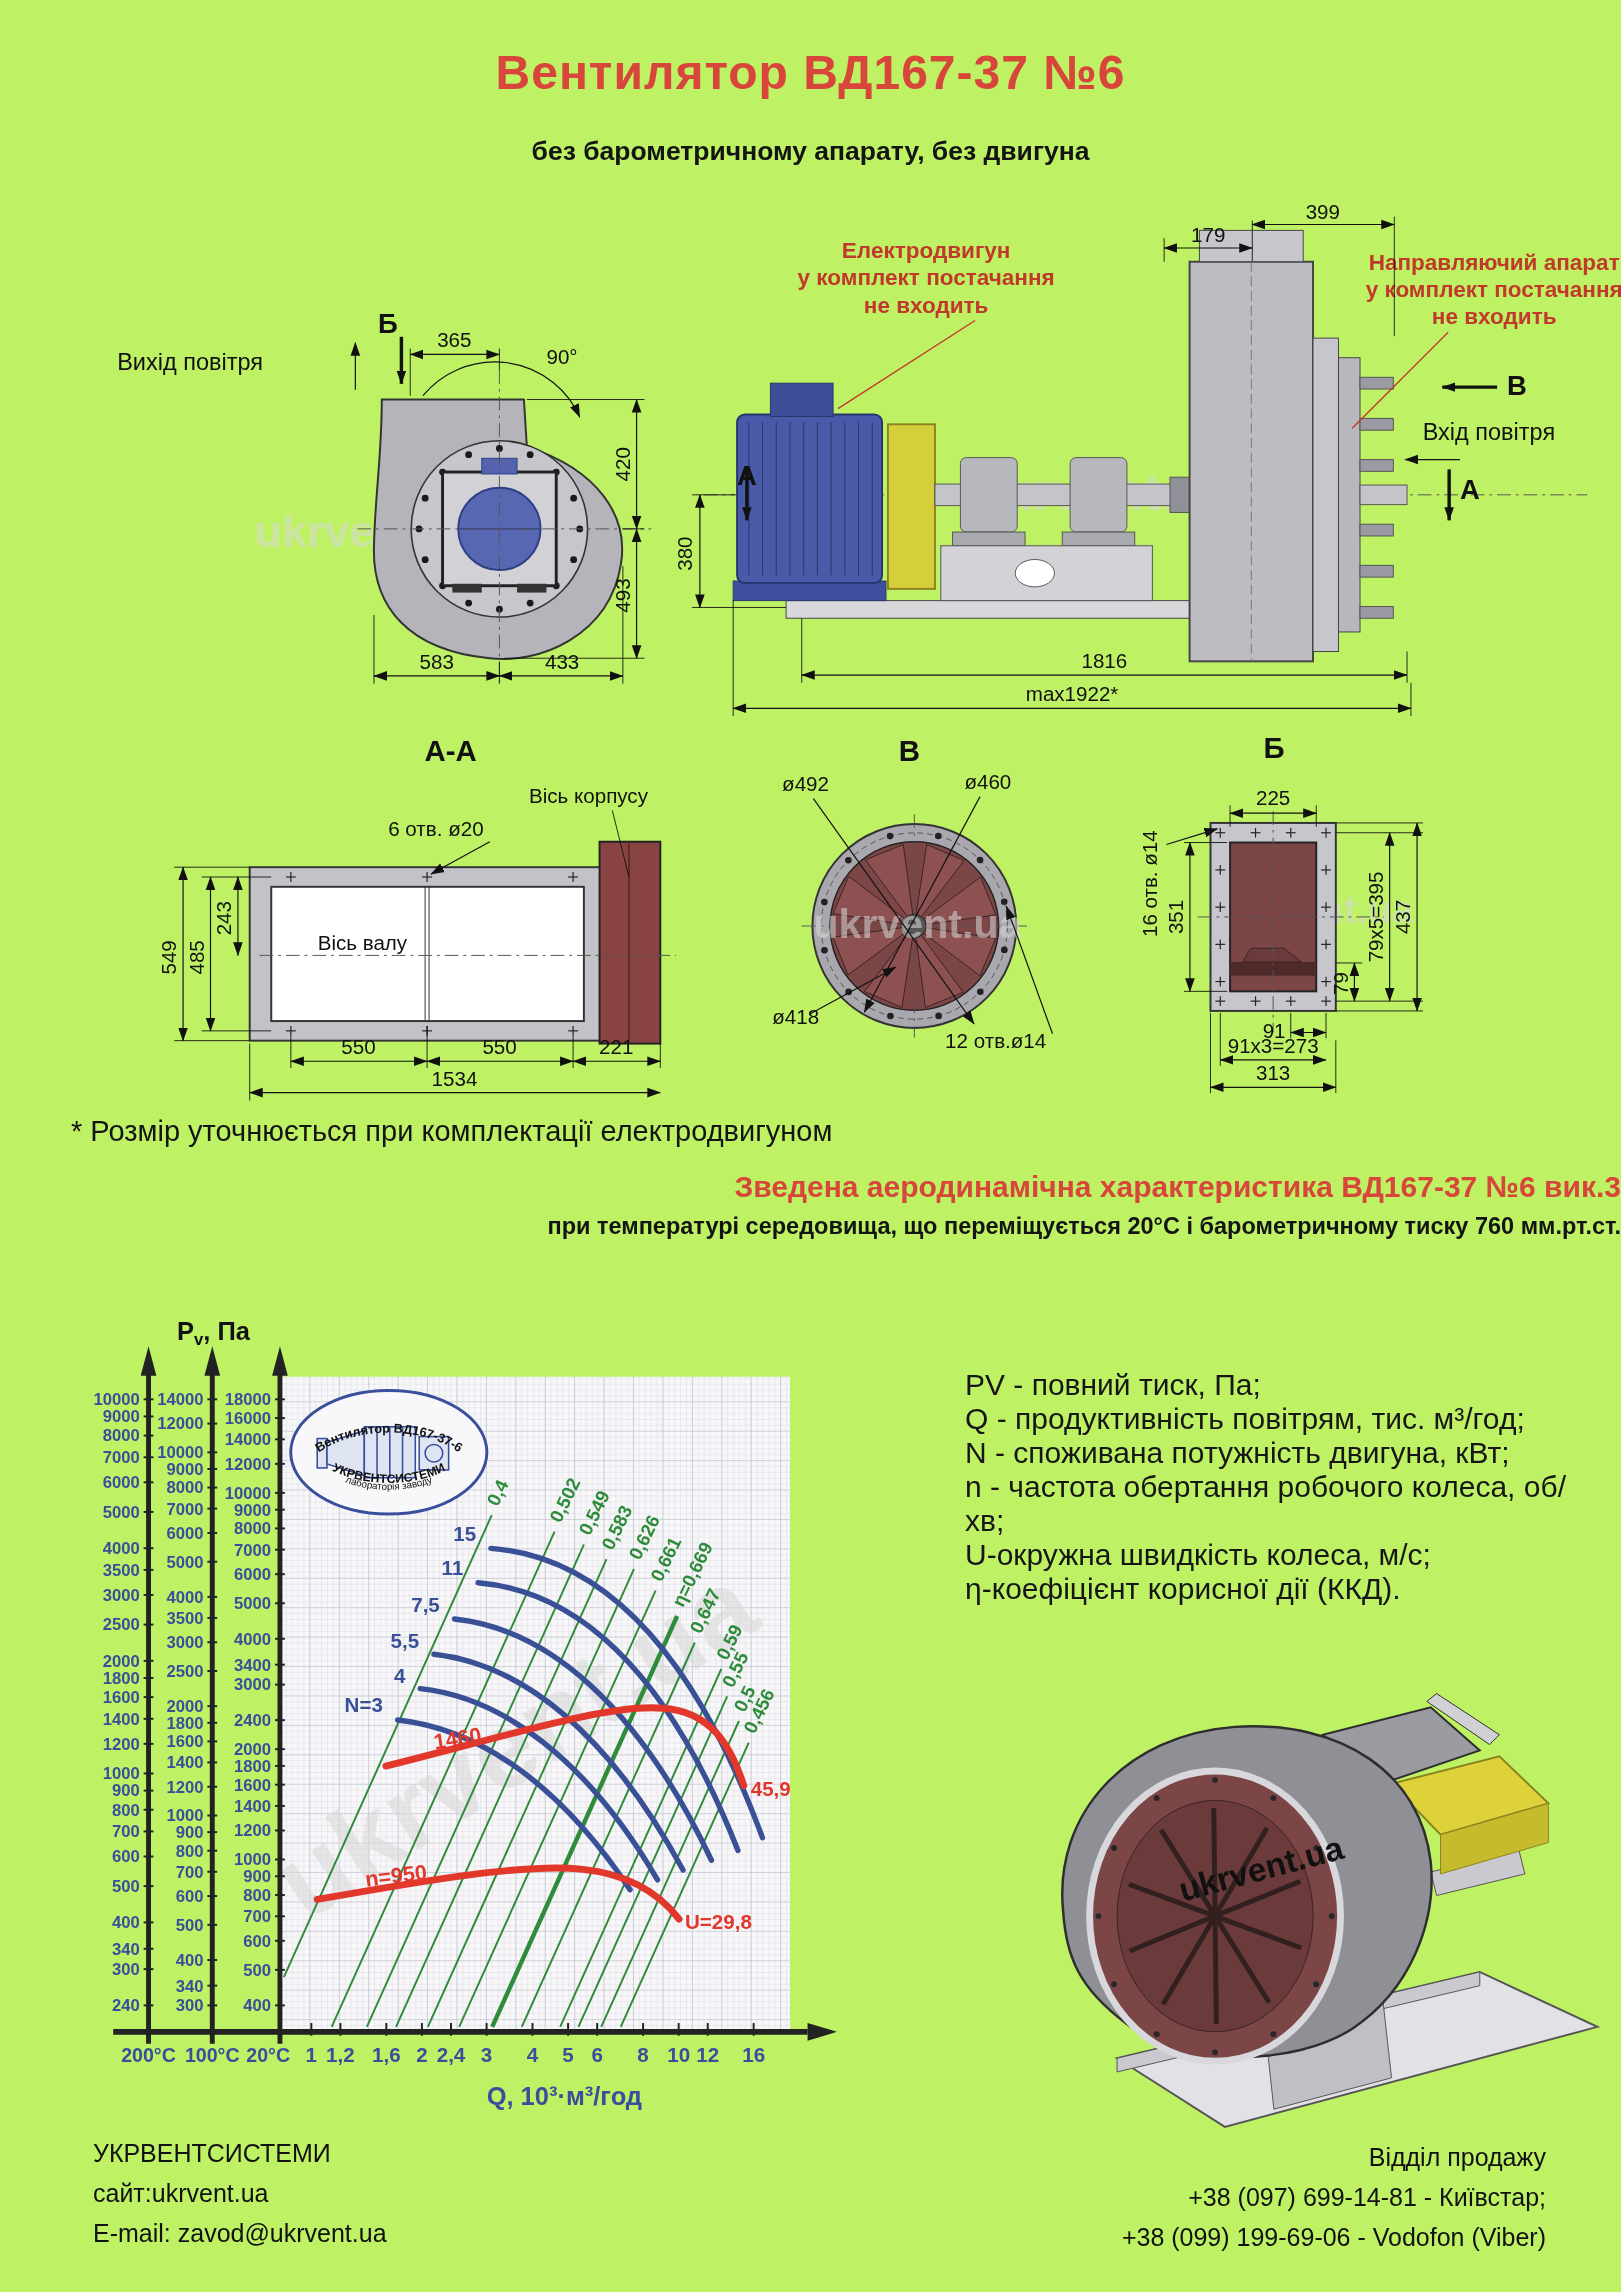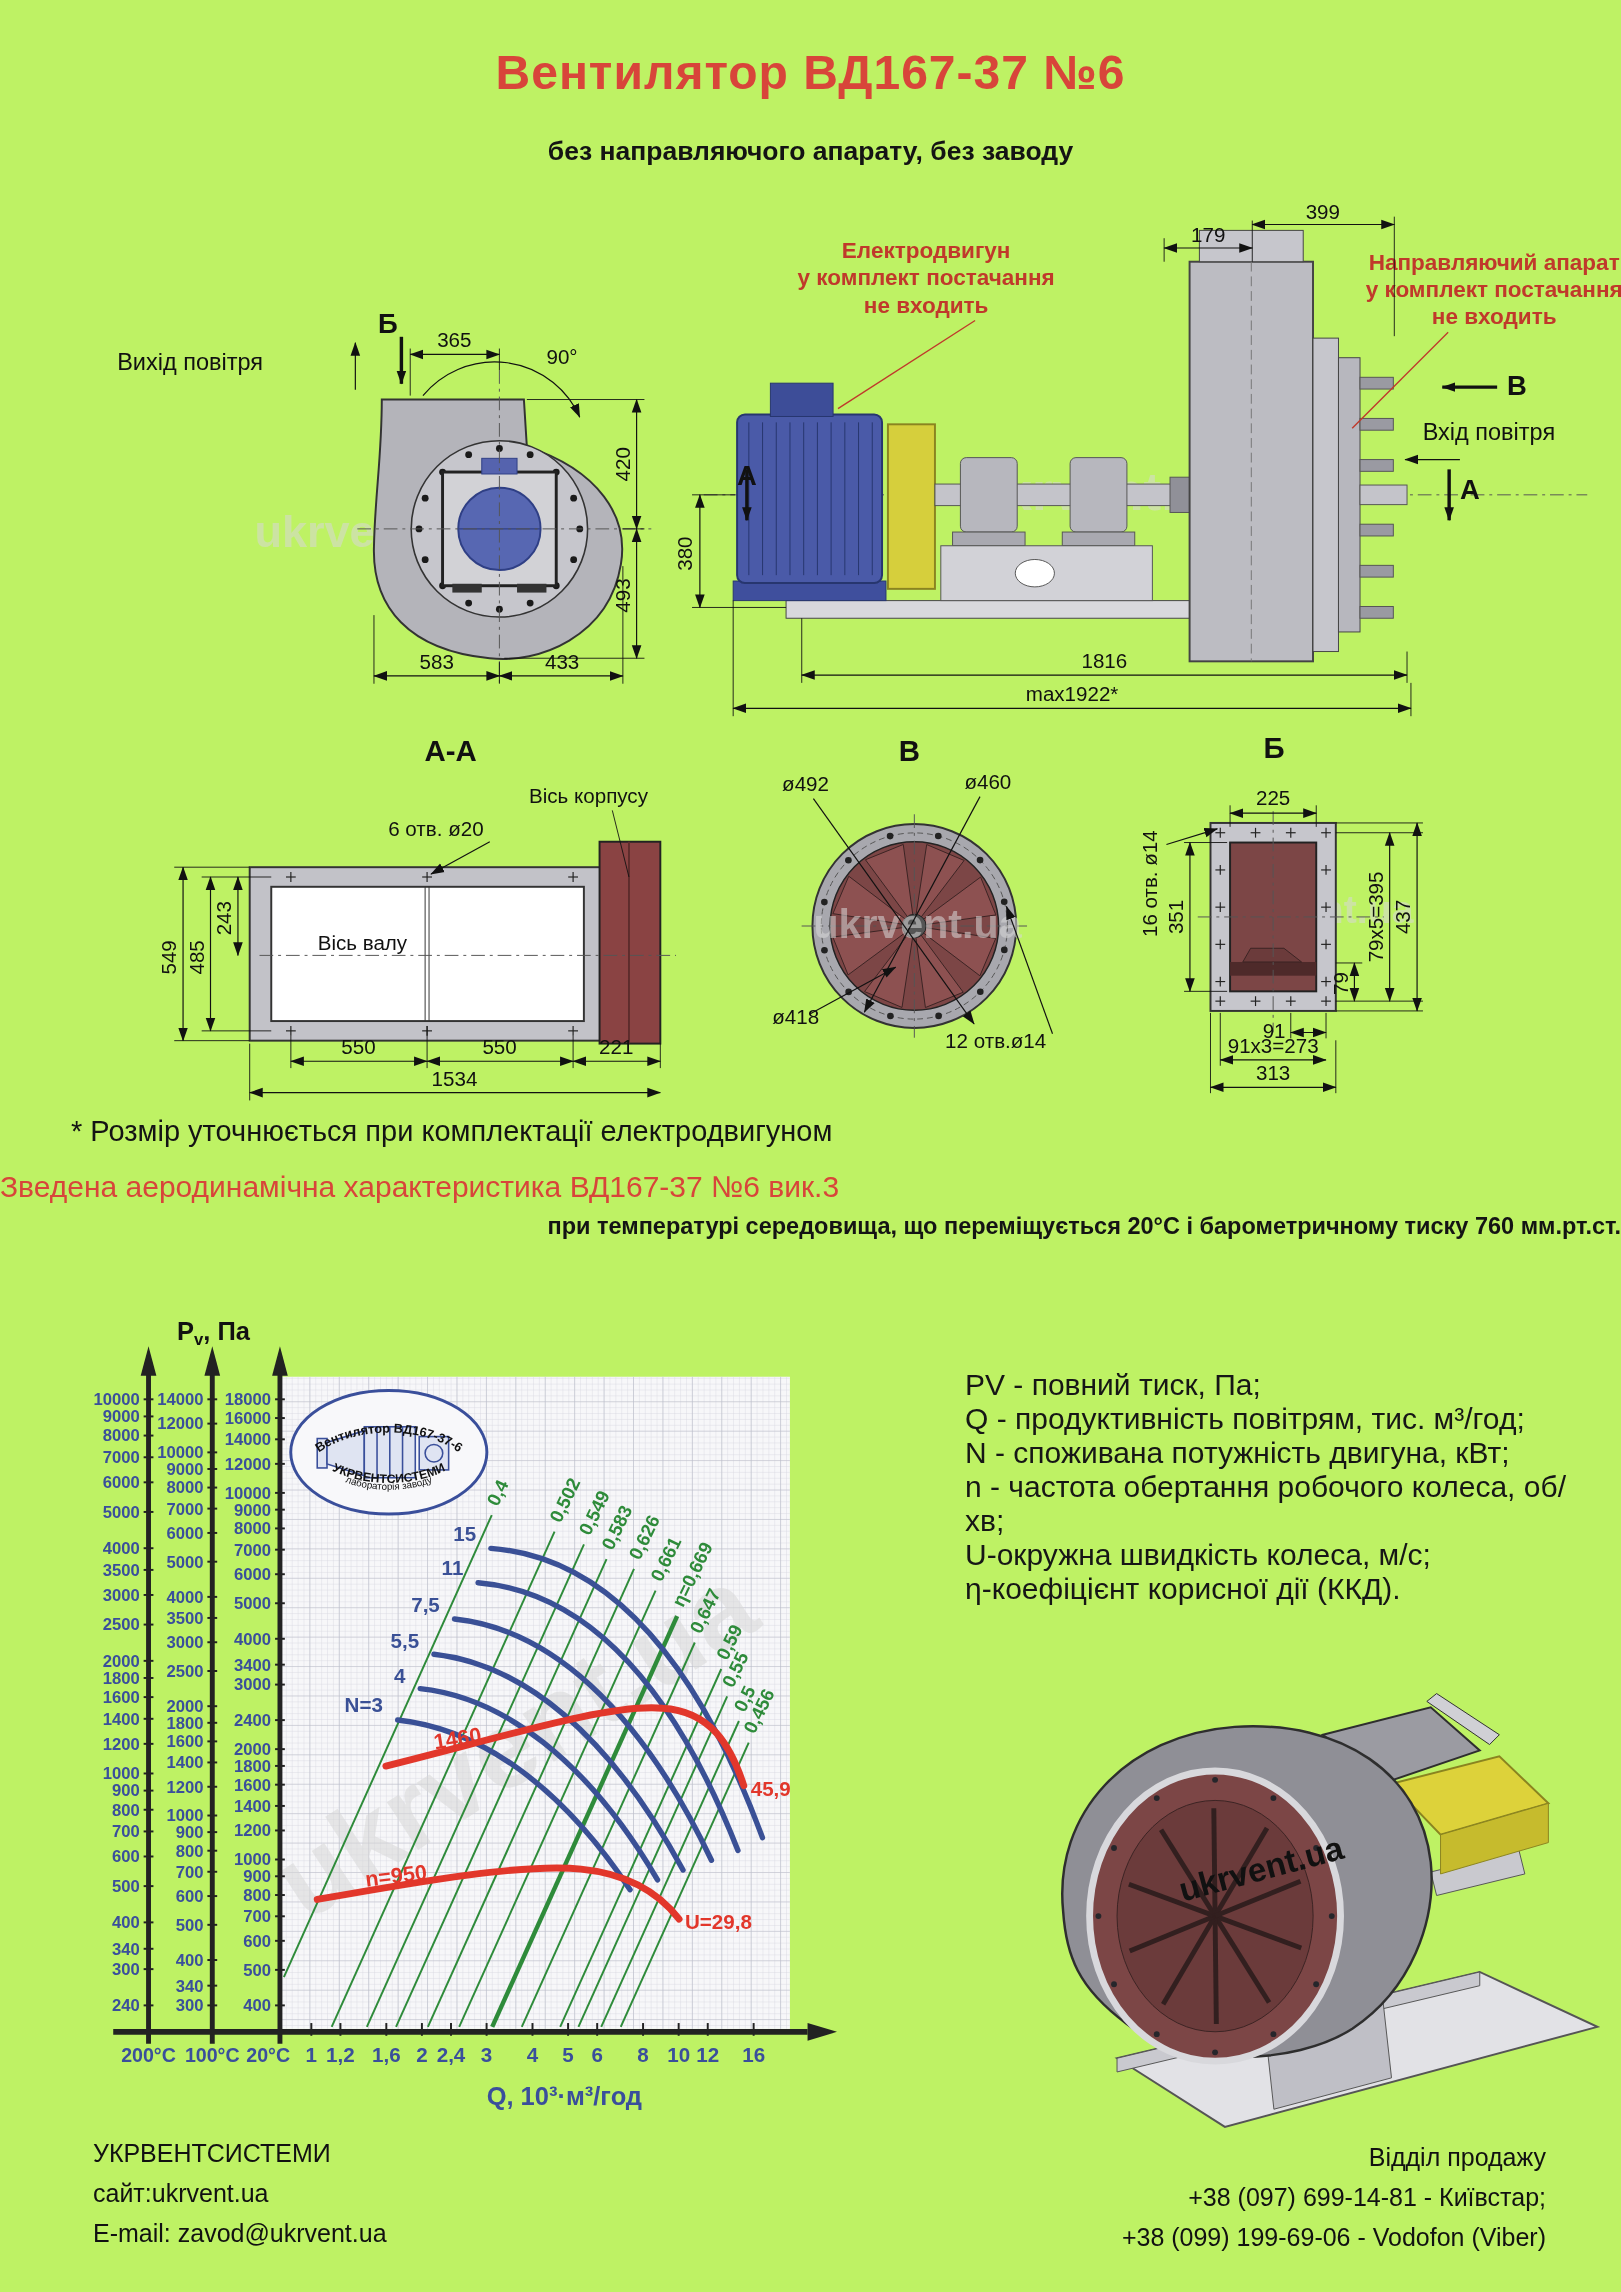--- a/index.html
+++ b/index.html
@@ -2,21 +2,21 @@
 <html><head>
 <meta charset="utf-8">
 <style>
   html,body{margin:0;padding:0;background:#888;}
   .page{position:relative;width:1621px;height:2293px;background:#bef264;overflow:hidden;
         font-family:"Liberation Sans",sans-serif;margin:0 auto;}
   .abs{position:absolute;}
   .title{top:45px;left:0;width:100%;text-align:center;font-size:48px;font-weight:700;color:#d8453a;letter-spacing:1px;}
   .sub{left:0;width:100%;text-align:center;font-size:26.5px;font-weight:700;color:#141414;}
   .footnote{left:71px;top:1115px;font-size:29px;color:#141414;}
-  .chart-title{top:1170px;left:0;width:100%;text-align:left;font-size:30px;font-weight:400;color:#d8453a;}
+  .chart-title{top:1170px;left:0;width:100%;text-align:right;font-size:30px;font-weight:700;color:#d8453a;}
   .chart-sub{top:1213px;left:0;width:100%;text-align:right;font-size:23.5px;font-weight:700;color:#141414;}
   .legend{left:965px;top:1368px;width:637px;font-size:30px;color:#161616;line-height:34px;}
   .footer-left{left:93px;top:2133px;font-size:25px;color:#111;line-height:40px;}
   .footer-right{right:75px;top:2137px;font-size:25px;color:#111;line-height:40px;text-align:right;}
   svg{position:absolute;overflow:visible;}
   svg text{font-family:"Liberation Sans",sans-serif;fill:#111;}
   .dim{stroke:#111;stroke-width:1.2;}
   .ext{stroke:#111;stroke-width:0.9;}
   .thick{stroke:#111;stroke-width:3.5;}
   .dimTxt{font-size:21px;}
@@ -40,21 +40,21 @@
   .pcurve{stroke:#3a5096;stroke-width:5.5;fill:none;stroke-linecap:round;}
   .scurve{stroke:#e2372b;stroke-width:7;fill:none;stroke-linecap:round;}
   .axisLbl{font-size:26px;font-weight:700;fill:#3a4f9b;text-anchor:middle;}
 </style>
 </head>
 <body>
 
 <div class="page">
 
   <div class="abs title">Вентилятор ВД167-37 №6</div>
-  <div class="abs sub" style="top:136px;">без направляючого апарату, без заводу</div>
+  <div class="abs sub" style="top:136px;">без барометричному апарату, без двигуна</div>
 
   <svg style="left:78px;top:223px;" width="588" height="502" viewBox="0 0 600 512">
     <defs>
       <marker id="arF" viewBox="0 0 10 10" refX="9.5" refY="5" markerWidth="14" markerHeight="14" markerUnits="userSpaceOnUse" orient="auto-start-reverse">
           <path d="M0,1.5 L10,5 L0,8.5 z" fill="#111"></path>
         </marker>
     </defs>
     <text class="wm" x="180" y="330" font-size="46">ukrvent.ua</text>
 
     <g>

